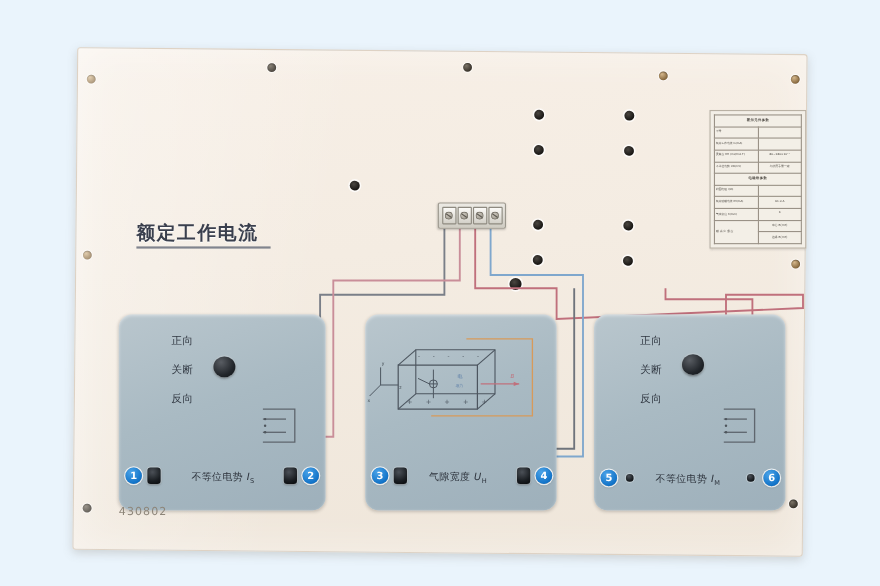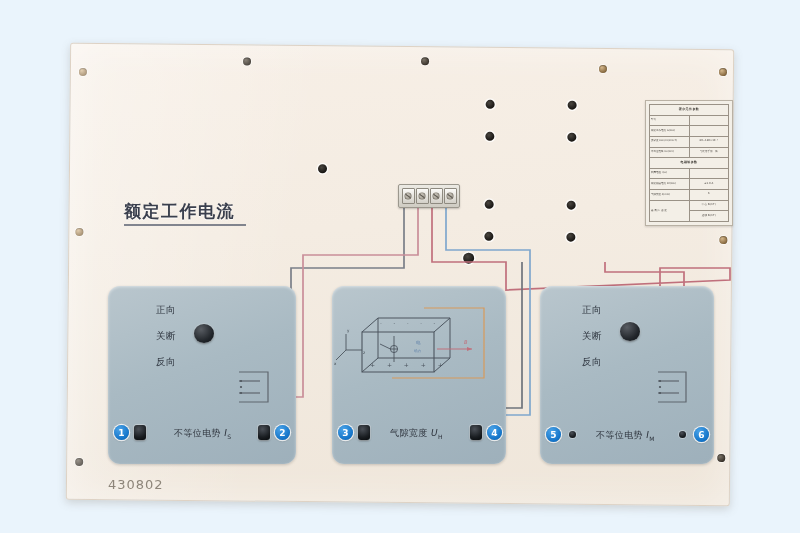--- a/index.html
+++ b/index.html
@@ -195,22 +195,22 @@
     background: radial-gradient(circle at 35% 28%, #4aa3e8, #1273c8 70%, #0b5ba3);
     color: #fff;
     font-size: 9px;
     font-weight: bold;
     display: flex; align-items: center; justify-content: center;
     box-shadow: 0 0 0 1.2px rgba(255,255,255,.8), 0 1px 2px rgba(0,0,0,.3);
   }
 
   #serial {
     position: absolute;
-    left: 108px; top: 477px;
-    font-size: 13px;
+    left: 108px; top: 460px;
+    font-size: 10px;
     color: #8d8579;
     letter-spacing: 1px;
   }
 
   svg.ov { position: absolute; left: 0; top: 0; overflow: visible; pointer-events: none; }
 </style>
 </head>
 <body>
 
 <div id="stage">

